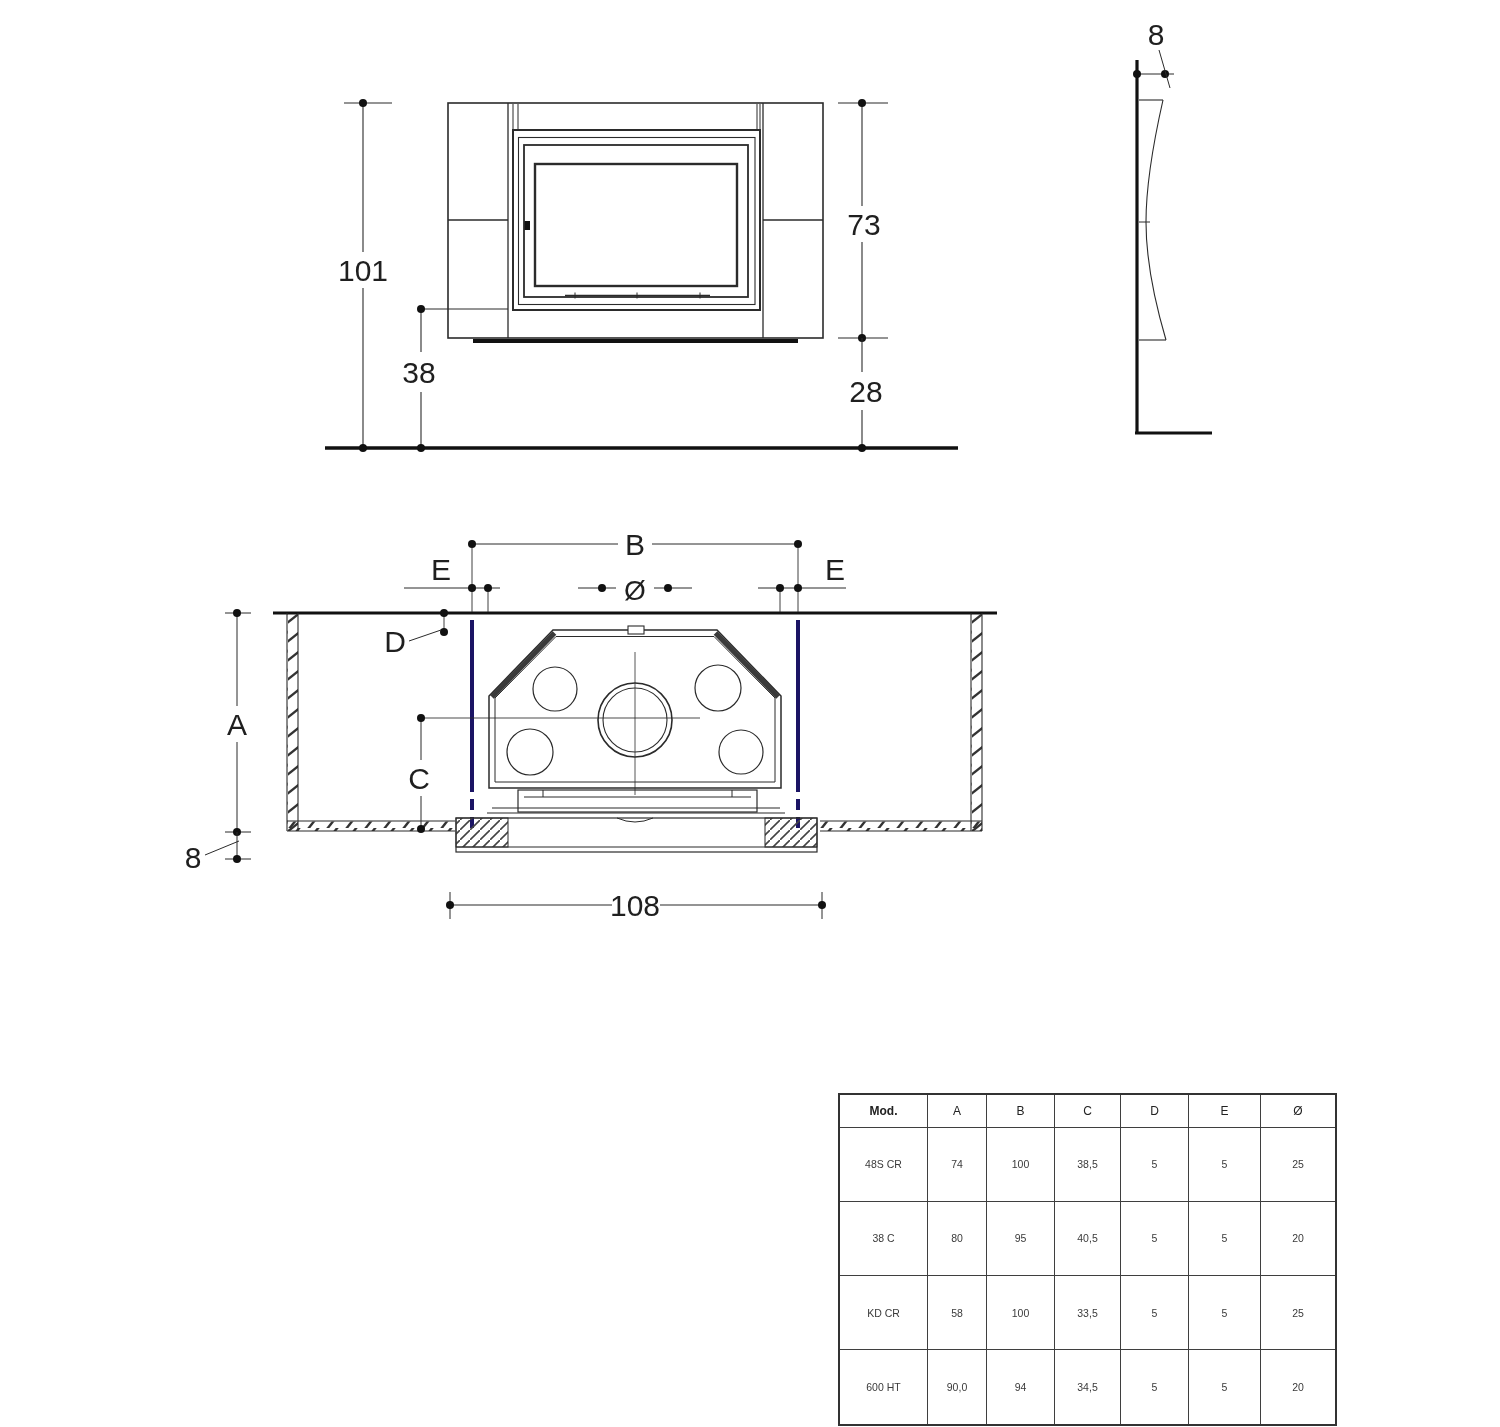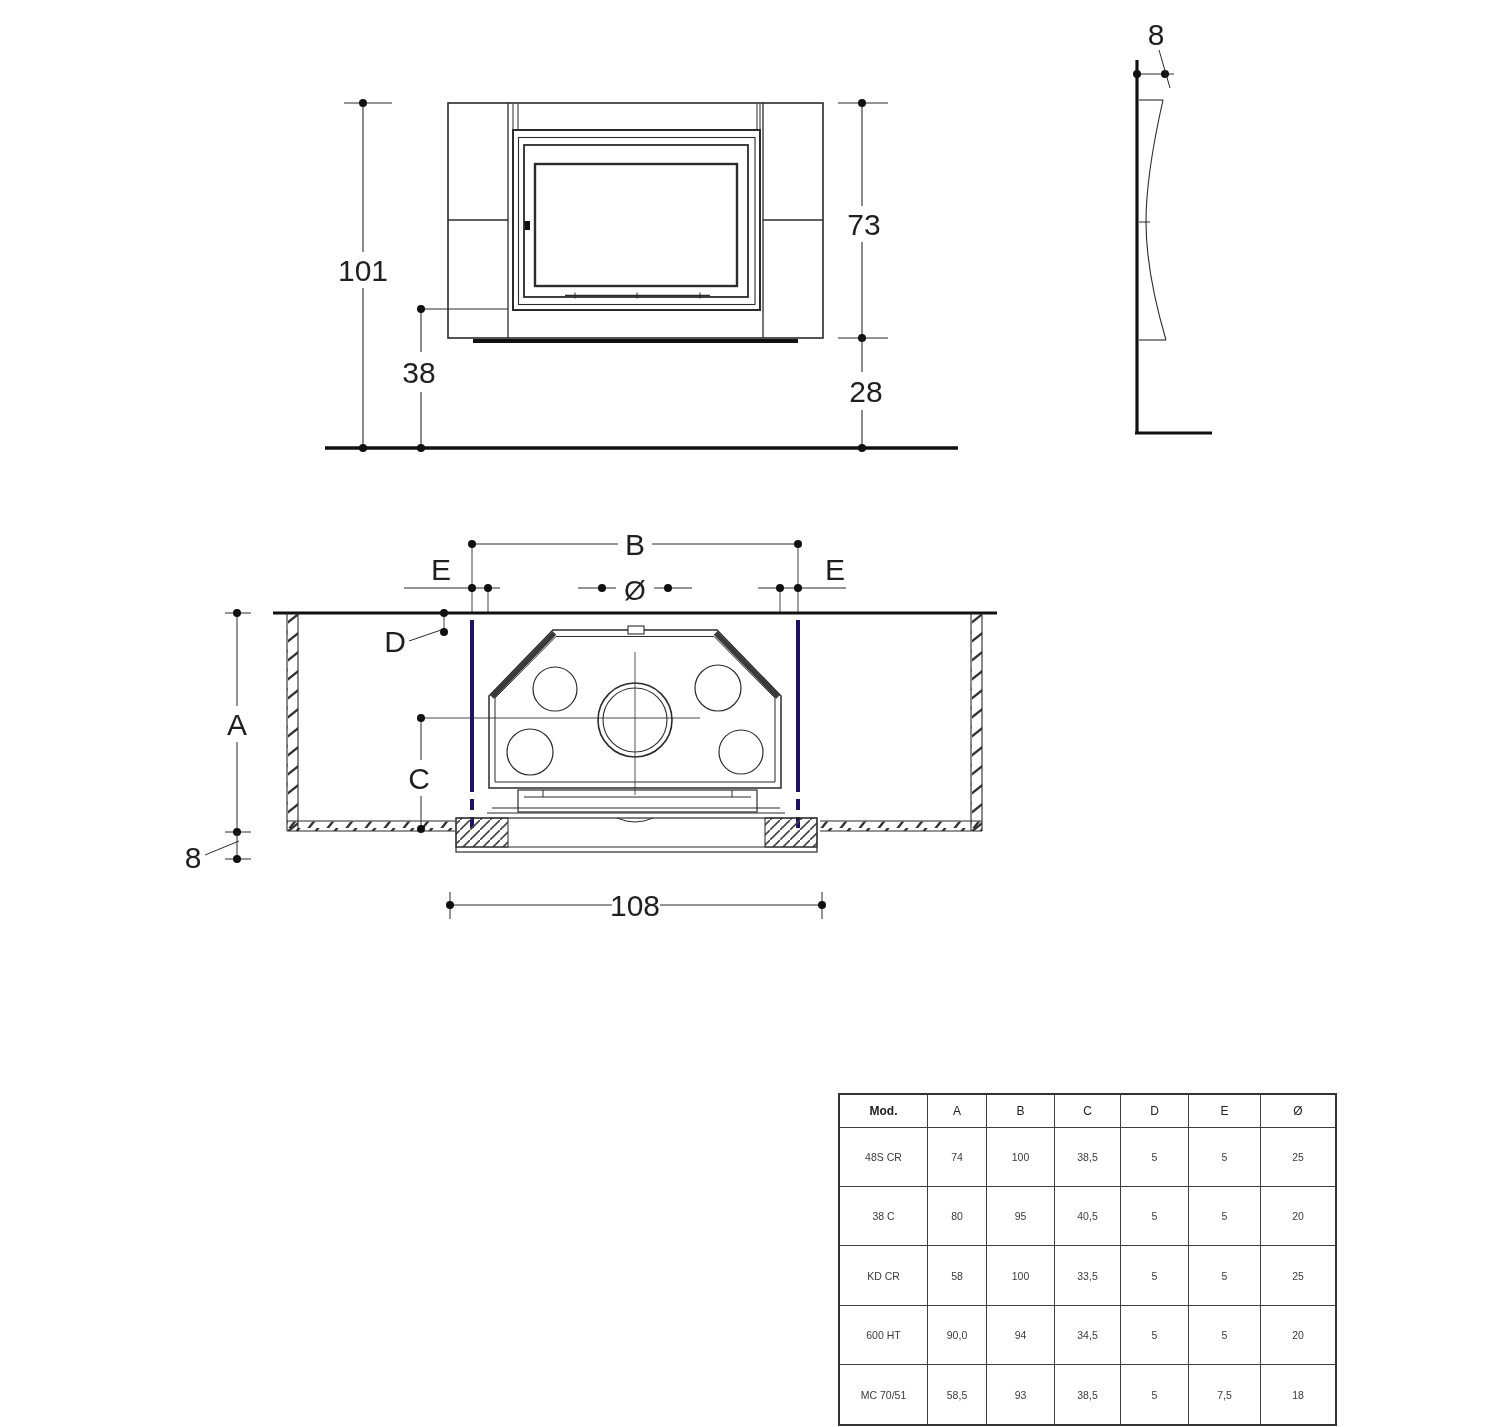--- a/index.html
+++ b/index.html
@@ -304,25 +304,16 @@
         </tr>
         <tr>
           <td>600 HT</td>
           <td>90,0</td>
           <td>94</td>
           <td>34,5</td>
           <td>5</td>
           <td>5</td>
           <td>20</td>
         </tr>
-        <tr>
-          <td>MC 70/51</td>
-          <td>58,5</td>
-          <td>93</td>
-          <td>38,5</td>
-          <td>5</td>
-          <td>7,5</td>
-          <td>18</td>
-        </tr>
       </tbody>
 </table>
 
 </div>
 
 </body></html>

